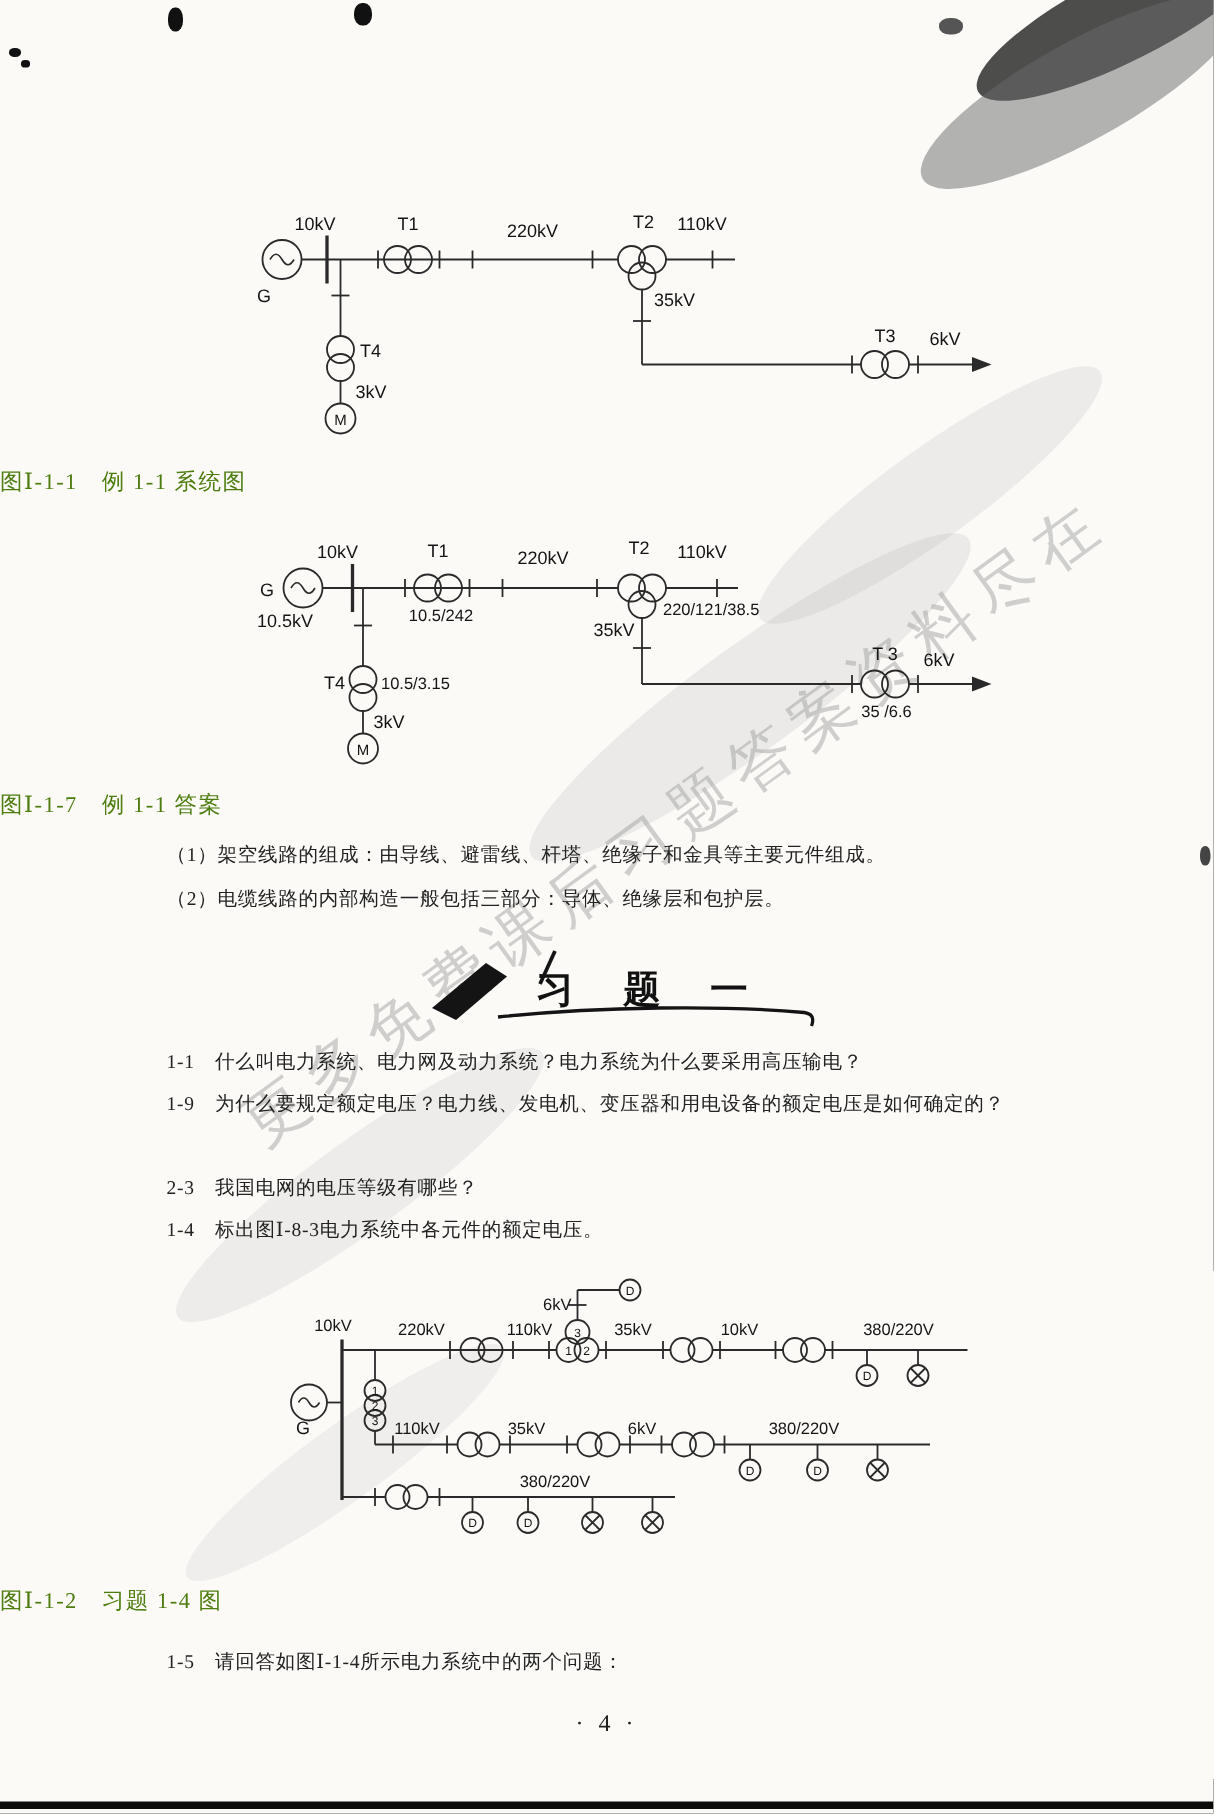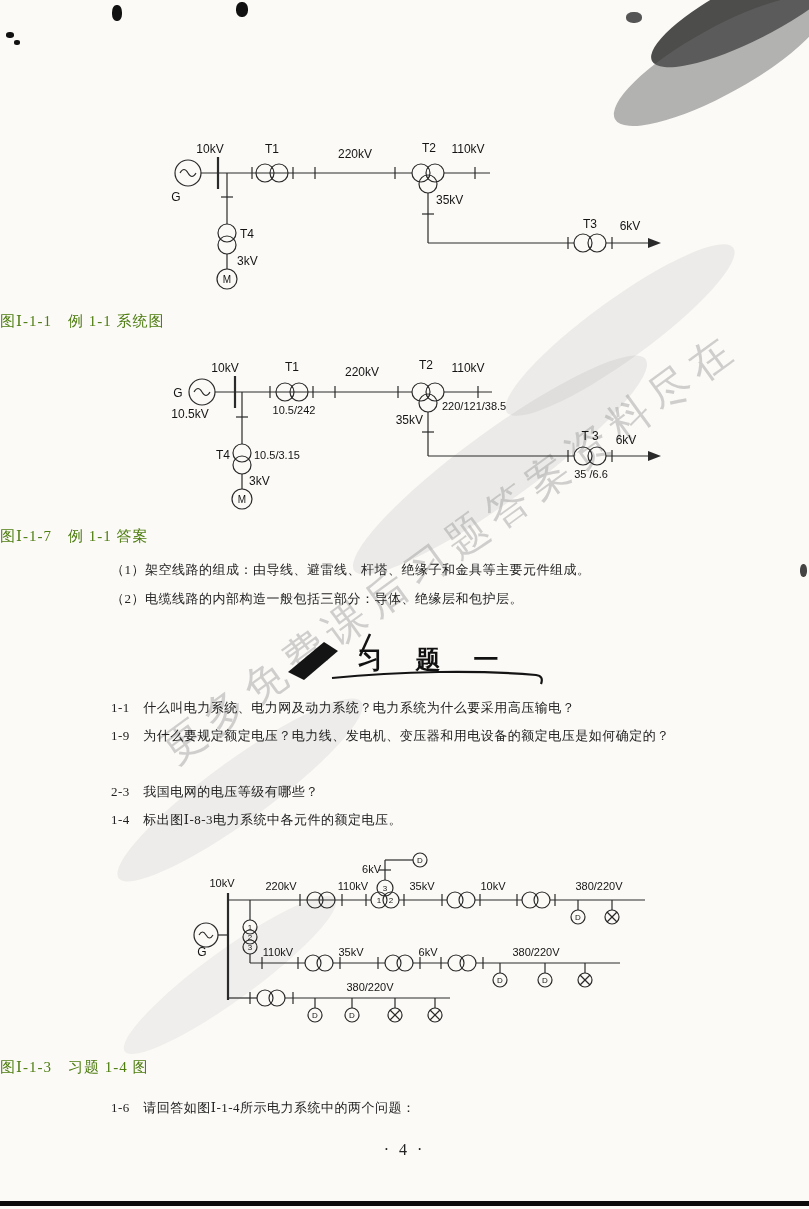--- a/index.html
+++ b/index.html
@@ -340,20 +340,20 @@
     <text class="s8" x="235" y="48">3</text>
     <text class="s8" x="100" y="87">1</text>
     <text class="s8" x="100" y="97">2</text>
     <text class="s8" x="100" y="107">3</text>
     <text class="s11" x="128" y="113">110kV</text>
     <text class="s11" x="201" y="113">35kV</text>
     <text class="s11" x="278" y="113">6kV</text>
     <text class="s11" x="386" y="113">380/220V</text>
     <text class="s11" x="220" y="148">380/220V</text>
   </svg>
-  <div class="caption" style="top:1058px">图Ⅰ-1-3　习题 1-4 图</div>
-
-  <p class="body-text" style="top:1094px">1-6　请回答如图Ⅰ-1-4所示电力系统中的两个问题：</p>
+  <div class="caption" style="top:1058px">图Ⅰ-1-2　习题 1-4 图</div>
+
+  <p class="body-text" style="top:1094px">1-5　请回答如图Ⅰ-1-4所示电力系统中的两个问题：</p>
 
   <div class="page-number">· 4 ·</div>
 
   <div class="bottom-edge"></div>
 </div>
 
 </body></html>

